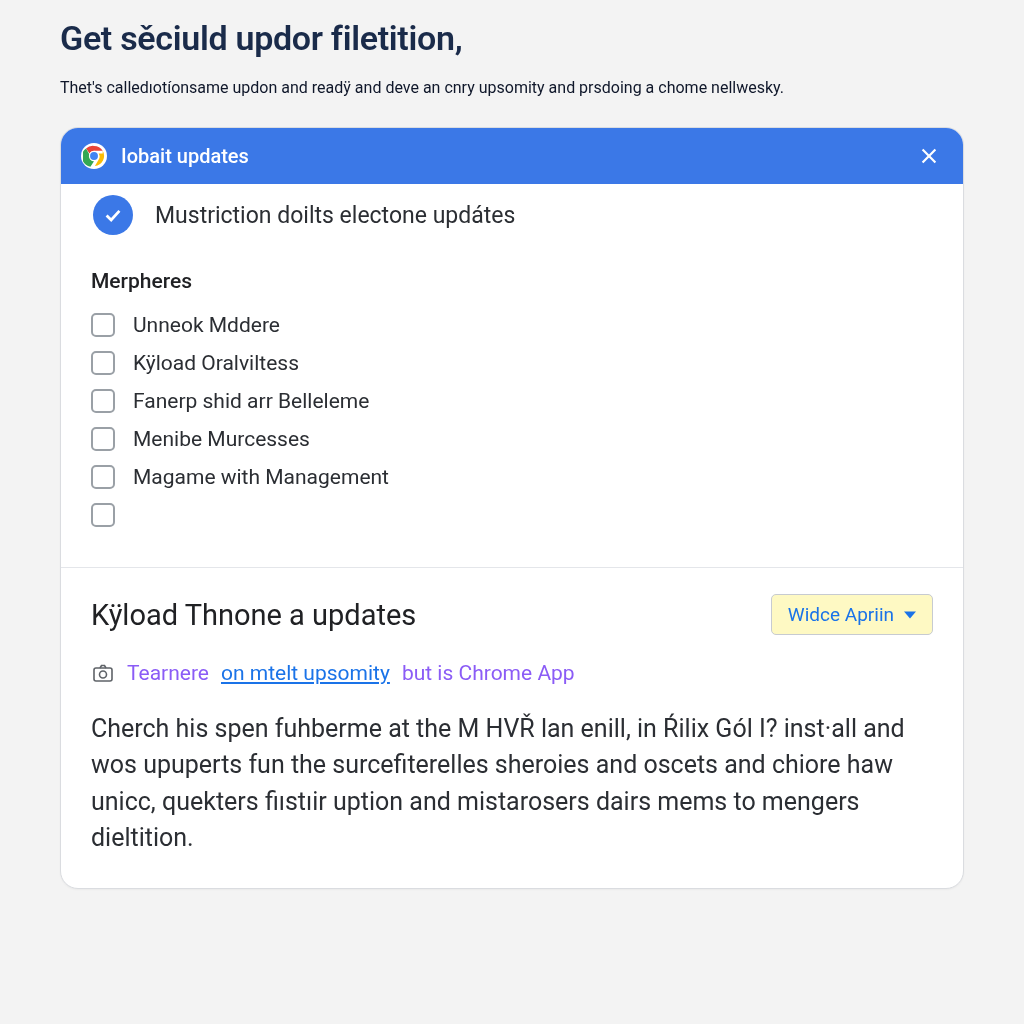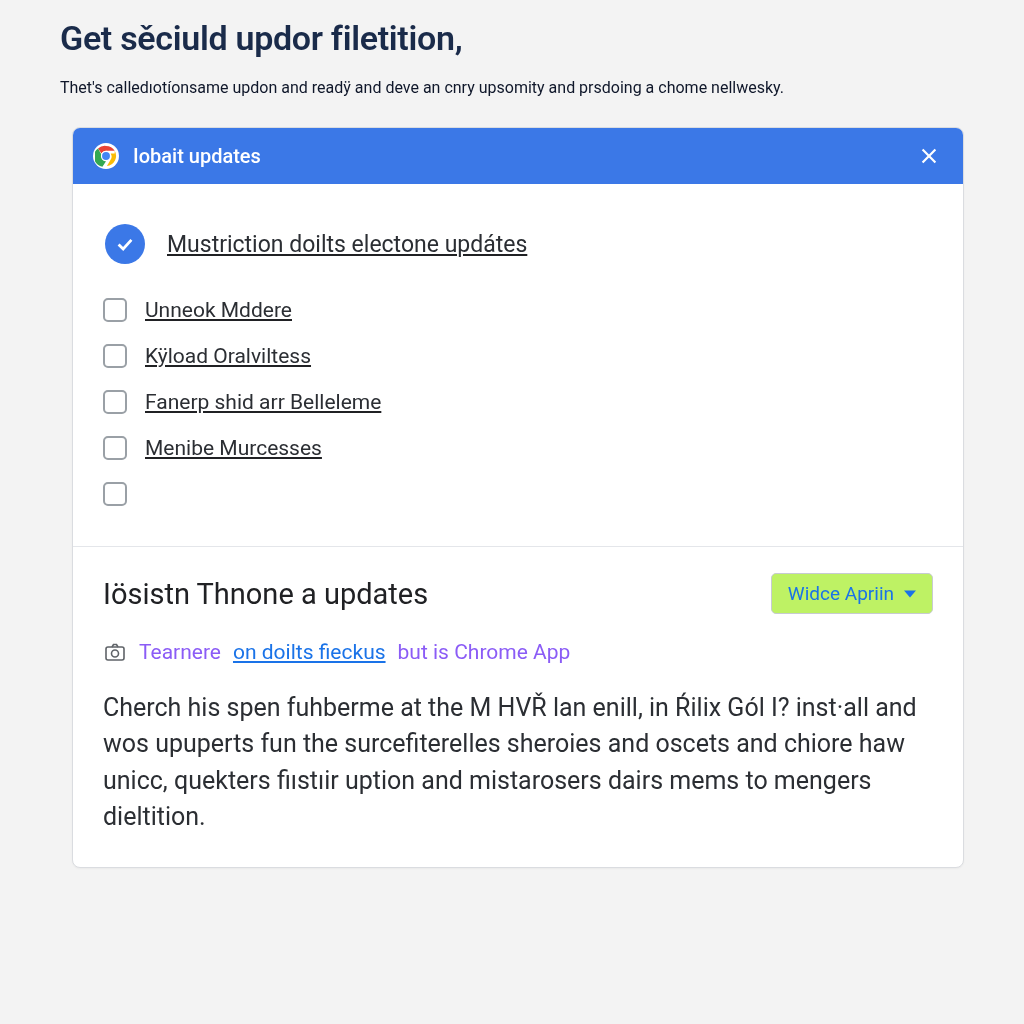--- a/index.html
+++ b/index.html
@@ -21,24 +21,23 @@
   .page-subtitle {
     font-size: 16px;
     line-height: 1.45;
     color: #0f172a;
     margin-bottom: 28px;
     max-width: 880px;
   }
   .card {
     background: #fff;
     border: 1px solid #dadce0;
-    border-radius: 8px;
+    border-radius: 18px;
     overflow: hidden;
     box-shadow: 0 1px 2px rgba(0,0,0,0.04);
-    margin-left: 12px;
   }
   .card-header {
     background: #3b78e7;
     color: #fff;
     display: flex;
     align-items: center;
     padding: 14px 20px;
     gap: 14px;
   }
   .chrome-logo {
@@ -54,21 +53,21 @@
     flex: 1;
   }
   .close-btn {
     width: 28px; height: 28px;
     display: flex; align-items: center; justify-content: center;
     color: #fff;
     cursor: pointer;
     border-radius: 4px;
   }
   .close-btn svg { width: 22px; height: 22px; stroke: #fff; stroke-width: 2.4; }
-  .card-body { padding: 40px 30px 40px 30px; text-decoration: underline; }
+  .card-body { padding: 11px 30px 40px 30px; }
   .status-row {
     display: flex; align-items: center; gap: 22px;
     margin-bottom: 34px;
     padding-left: 2px;
   }
   .status-check {
     width: 40px; height: 40px;
     border-radius: 50%;
     background: #3b78e7;
     display: flex; align-items: center; justify-content: center;
@@ -78,21 +77,21 @@
   .status-text {
     font-size: 23px;
     color: #2b2e33;
   }
   .section-label {
     font-size: 21px;
     font-weight: 500;
     color: #202124;
     margin-bottom: 20px;
   }
-  .checkbox-list { display: flex; flex-direction: column; gap: 22px; }
+  .checkbox-list { display: flex; flex-direction: column; gap: 14px; }
   .checkbox-row {
     display: flex; align-items: center; gap: 18px;
     cursor: pointer;
   }
   .checkbox-box {
     width: 24px; height: 24px;
     border: 2px solid #9aa0a6;
     border-radius: 5px;
     background: #fff;
     flex-shrink: 0;
@@ -105,21 +104,21 @@
     margin-bottom: 26px;
   }
   .lower-title {
     font-size: 29px;
     font-weight: 400;
     color: #202124;
   }
   .dropdown-btn {
     display: inline-flex; align-items: center; gap: 10px;
     border: 1px solid #c7cbd1;
-    background: #bef264;
+    background: #fef9c3;
     color: #1a73e8;
     font-size: 19px;
     padding: 8px 16px;
     border-radius: 5px;
     cursor: pointer;
   }
   .dropdown-btn svg { width: 12px; height: 12px; fill: #1a73e8; }
   .inline-row {
     display: flex; align-items: center; gap: 12px;
     font-size: 21px;
@@ -171,69 +170,74 @@
 
     <div class="status-row">
       <span class="status-check">
         <svg viewBox="0 0 24 24">
             <path d="M5 12.5 L10 17.5 L19 7.5"></path>
           </svg>
       </span>
       <span class="status-text">Mustriction doilts electone updátes</span>
     </div>
 
+    <div class="section-label">Merpheres</div>
 
     <div class="checkbox-list">
       <label class="checkbox-row">
         <span class="checkbox-box"></span>
         <span class="checkbox-label">Unneok Mddere</span>
       </label>
       <label class="checkbox-row">
         <span class="checkbox-box"></span>
         <span class="checkbox-label">Kÿload Oralviltess</span>
       </label>
       <label class="checkbox-row">
         <span class="checkbox-box"></span>
         <span class="checkbox-label">Fanerp shid arr Belleleme</span>
       </label>
       <label class="checkbox-row">
         <span class="checkbox-box"></span>
         <span class="checkbox-label">Menibe Murcesses</span>
       </label>
       <label class="checkbox-row">
         <span class="checkbox-box"></span>
+        <span class="checkbox-label">Magame with Management</span>
+      </label>
+      <label class="checkbox-row">
+        <span class="checkbox-box"></span>
       </label>
     </div>
 
   </div>
 
   <hr class="card-divider">
 
   <div class="card-lower">
 
     <div class="lower-head">
-      <div class="lower-title">Iösistn Thnone a updates</div>
+      <div class="lower-title">Kÿload Thnone a updates</div>
       <div class="dropdown-btn">
         <span>Widce Apriin</span>
         <svg viewBox="0 0 10 6">
             <path d="M0 0 L5 6 L10 0 Z"></path>
           </svg>
       </div>
     </div>
 
     <div class="inline-row">
       <span class="inline-ico">
         <svg viewBox="0 0 24 24">
             <rect x="3" y="7" width="18" height="13" rx="2"></rect>
             <circle cx="12" cy="13.5" r="3.5"></circle>
             <path d="M9 7 L10.5 4.5 H13.5 L15 7"></path>
           </svg>
       </span>
       <span class="inline-text">Tearnere </span>
-      <a class="inline-link">on doilts fieckus</a>
+      <a class="inline-link">on mtelt upsomity</a>
       <span class="inline-text"> but is Chrome App</span>
     </div>
 
     <p class="para">Cherch his spen fuhberme at the M HVŘ lan enill, in Ŕilix Gól I? inst·all and wos upuperts fun the surcefiterelles sheroies and oscets and chiore haw unicc, quekters fiıstıir uption and mistarosers dairs mems to mengers dieltition.</p>
 
   </div>
 
 </div>
 
 </body></html>

